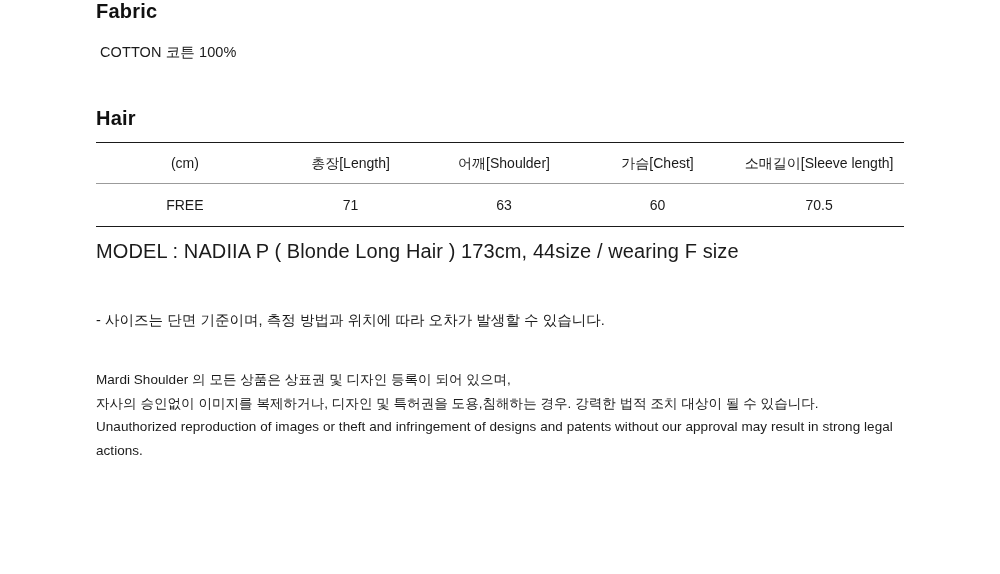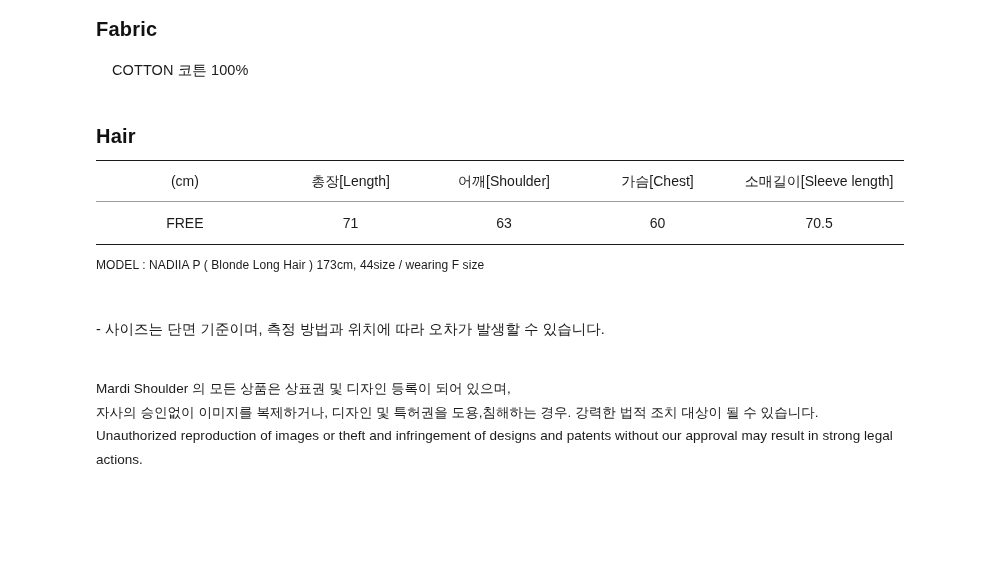--- a/index.html
+++ b/index.html
@@ -21,25 +21,25 @@
     box-sizing: border-box;
     padding: 0 96px;
   }
   .section-title {
     font-size: 20px;
     font-weight: 700;
     letter-spacing: 0.2px;
     color: #111111;
     margin: 0;
   }
-  #fabric-title { padding-top: 18px; }
+  #fabric-title { }
   .fabric-text {
     font-size: 14.5px;
     color: #1b1b1b;
-    margin: 20px 0 0 16px;
+    margin: 20px 0 0 4px;
     letter-spacing: 0.1px;
   }
   #size-title { margin-top: 45px; }
 
   table.size-table {
     width: 808px;
     border-collapse: collapse;
     margin-top: 12px;
     table-layout: fixed;
   }
@@ -62,21 +62,21 @@
     height: 42px;
     line-height: 42px;
   }
   .col-0 { width: 22%; }
   .col-1 { width: 19%; }
   .col-2 { width: 19%; }
   .col-3 { width: 19%; }
   .col-4 { width: 21%; }
 
   .model-line {
-    font-size: 12px;
+    font-size: 20px;
     color: #1b1b1b;
     margin: 13px 0 0 0;
     letter-spacing: 0.1px;
   }
 
   .notes {
     margin-top: 48px;
   }
   .note-ko {
     font-size: 14.5px;

